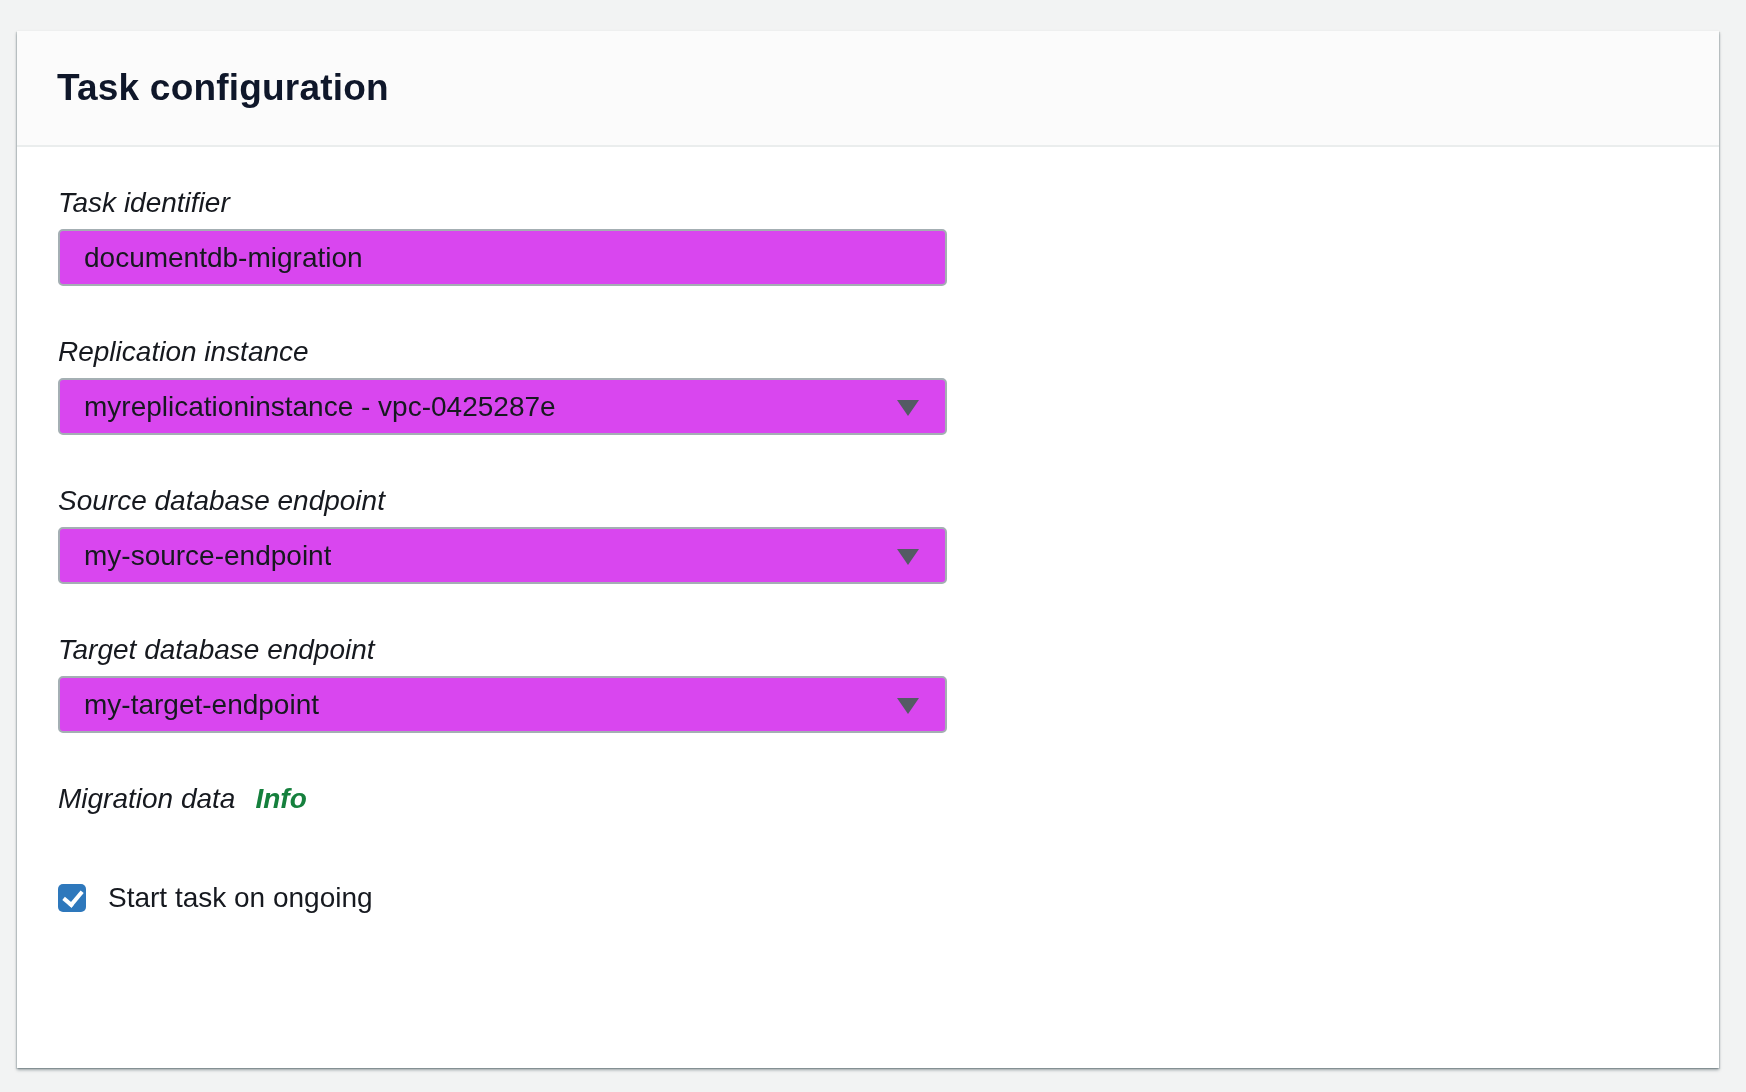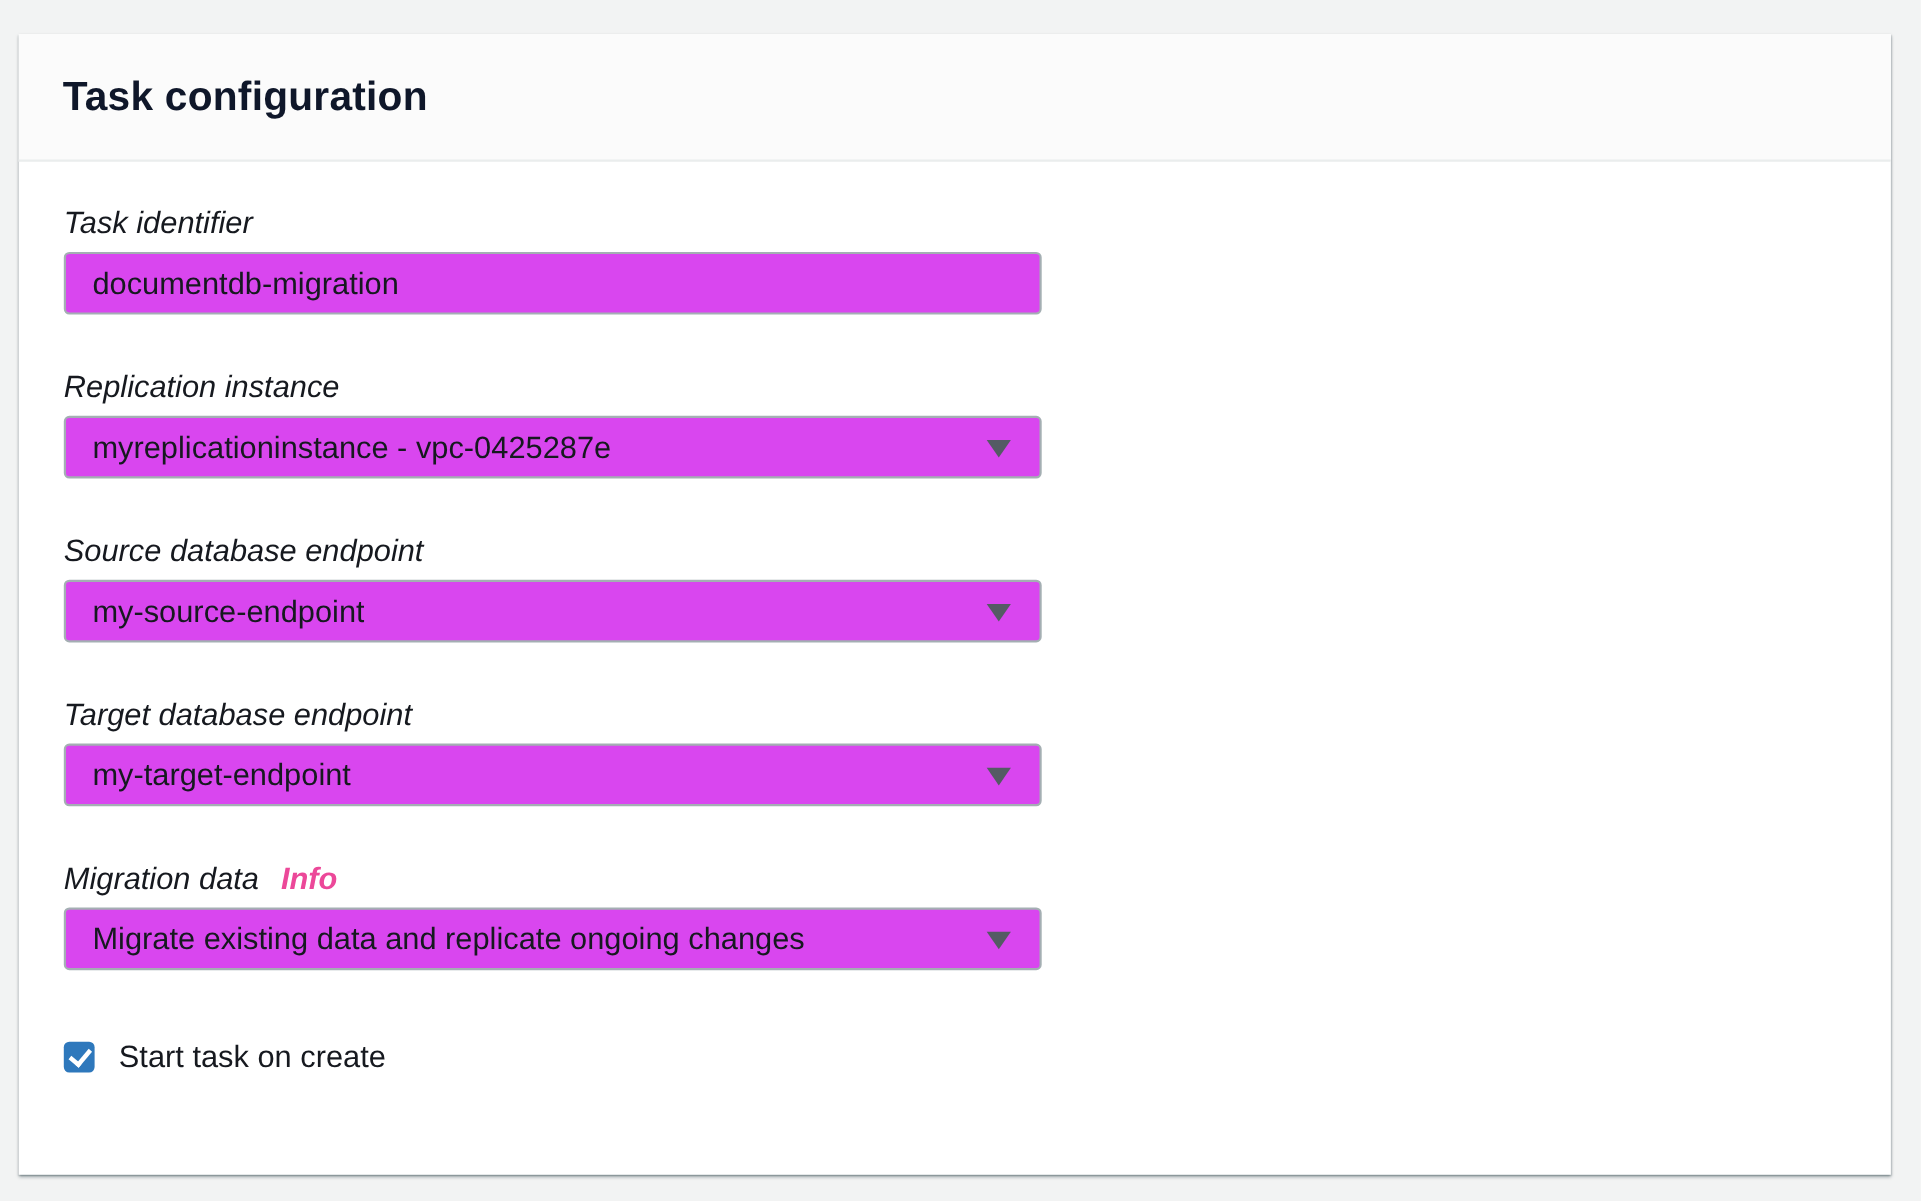--- a/index.html
+++ b/index.html
@@ -47,21 +47,21 @@
     line-height: 40px;
     margin-bottom: 6px;
     display: flex;
     align-items: baseline;
     gap: 20px;
     font-style: italic;
   }
   .info-link {
     font-size: 28px;
     font-weight: bold;
-    color: #ec4899;
+    color: #15803d;
     text-decoration: none;
     cursor: pointer;
   }
   .control {
     width: 889px;
     height: 57px;
     border: 2px solid #a4afb3;
     border-radius: 5px;
     background: #d946ef;
     font-size: 28px;
@@ -165,25 +165,21 @@
         <span class="select-value">my-target-endpoint</span>
         <span class="caret-down"></span>
       </div>
     </div>
 
     <div class="field">
       <div class="field-label">
         <span>Migration data</span>
         <a class="info-link">Info</a>
       </div>
-      <div class="control select-control">
-        <span class="select-value">Migrate existing data and replicate ongoing changes</span>
-        <span class="caret-down"></span>
-      </div>
     </div>
 
     <div class="checkbox-row">
       <span class="checkbox"></span>
-      <span>Start task on create</span>
+      <span>Start task on ongoing</span>
     </div>
 
   </div>
 </div>
 
 </body></html>

